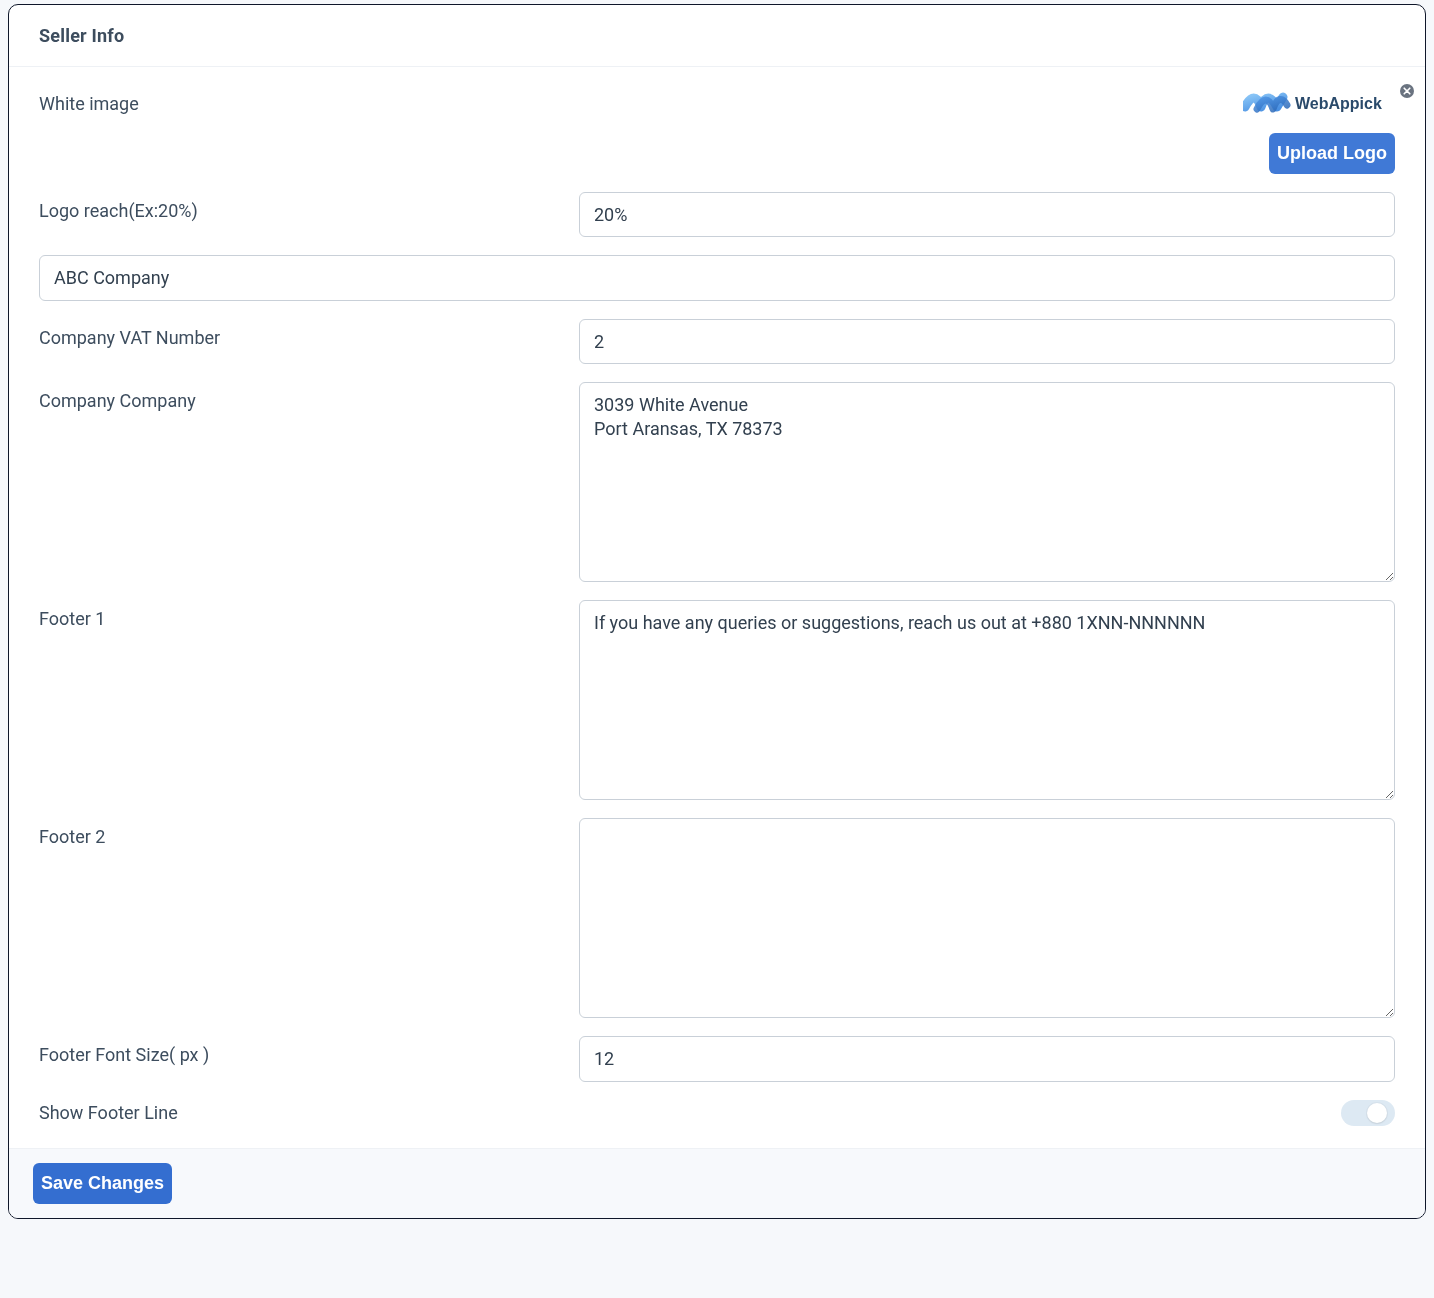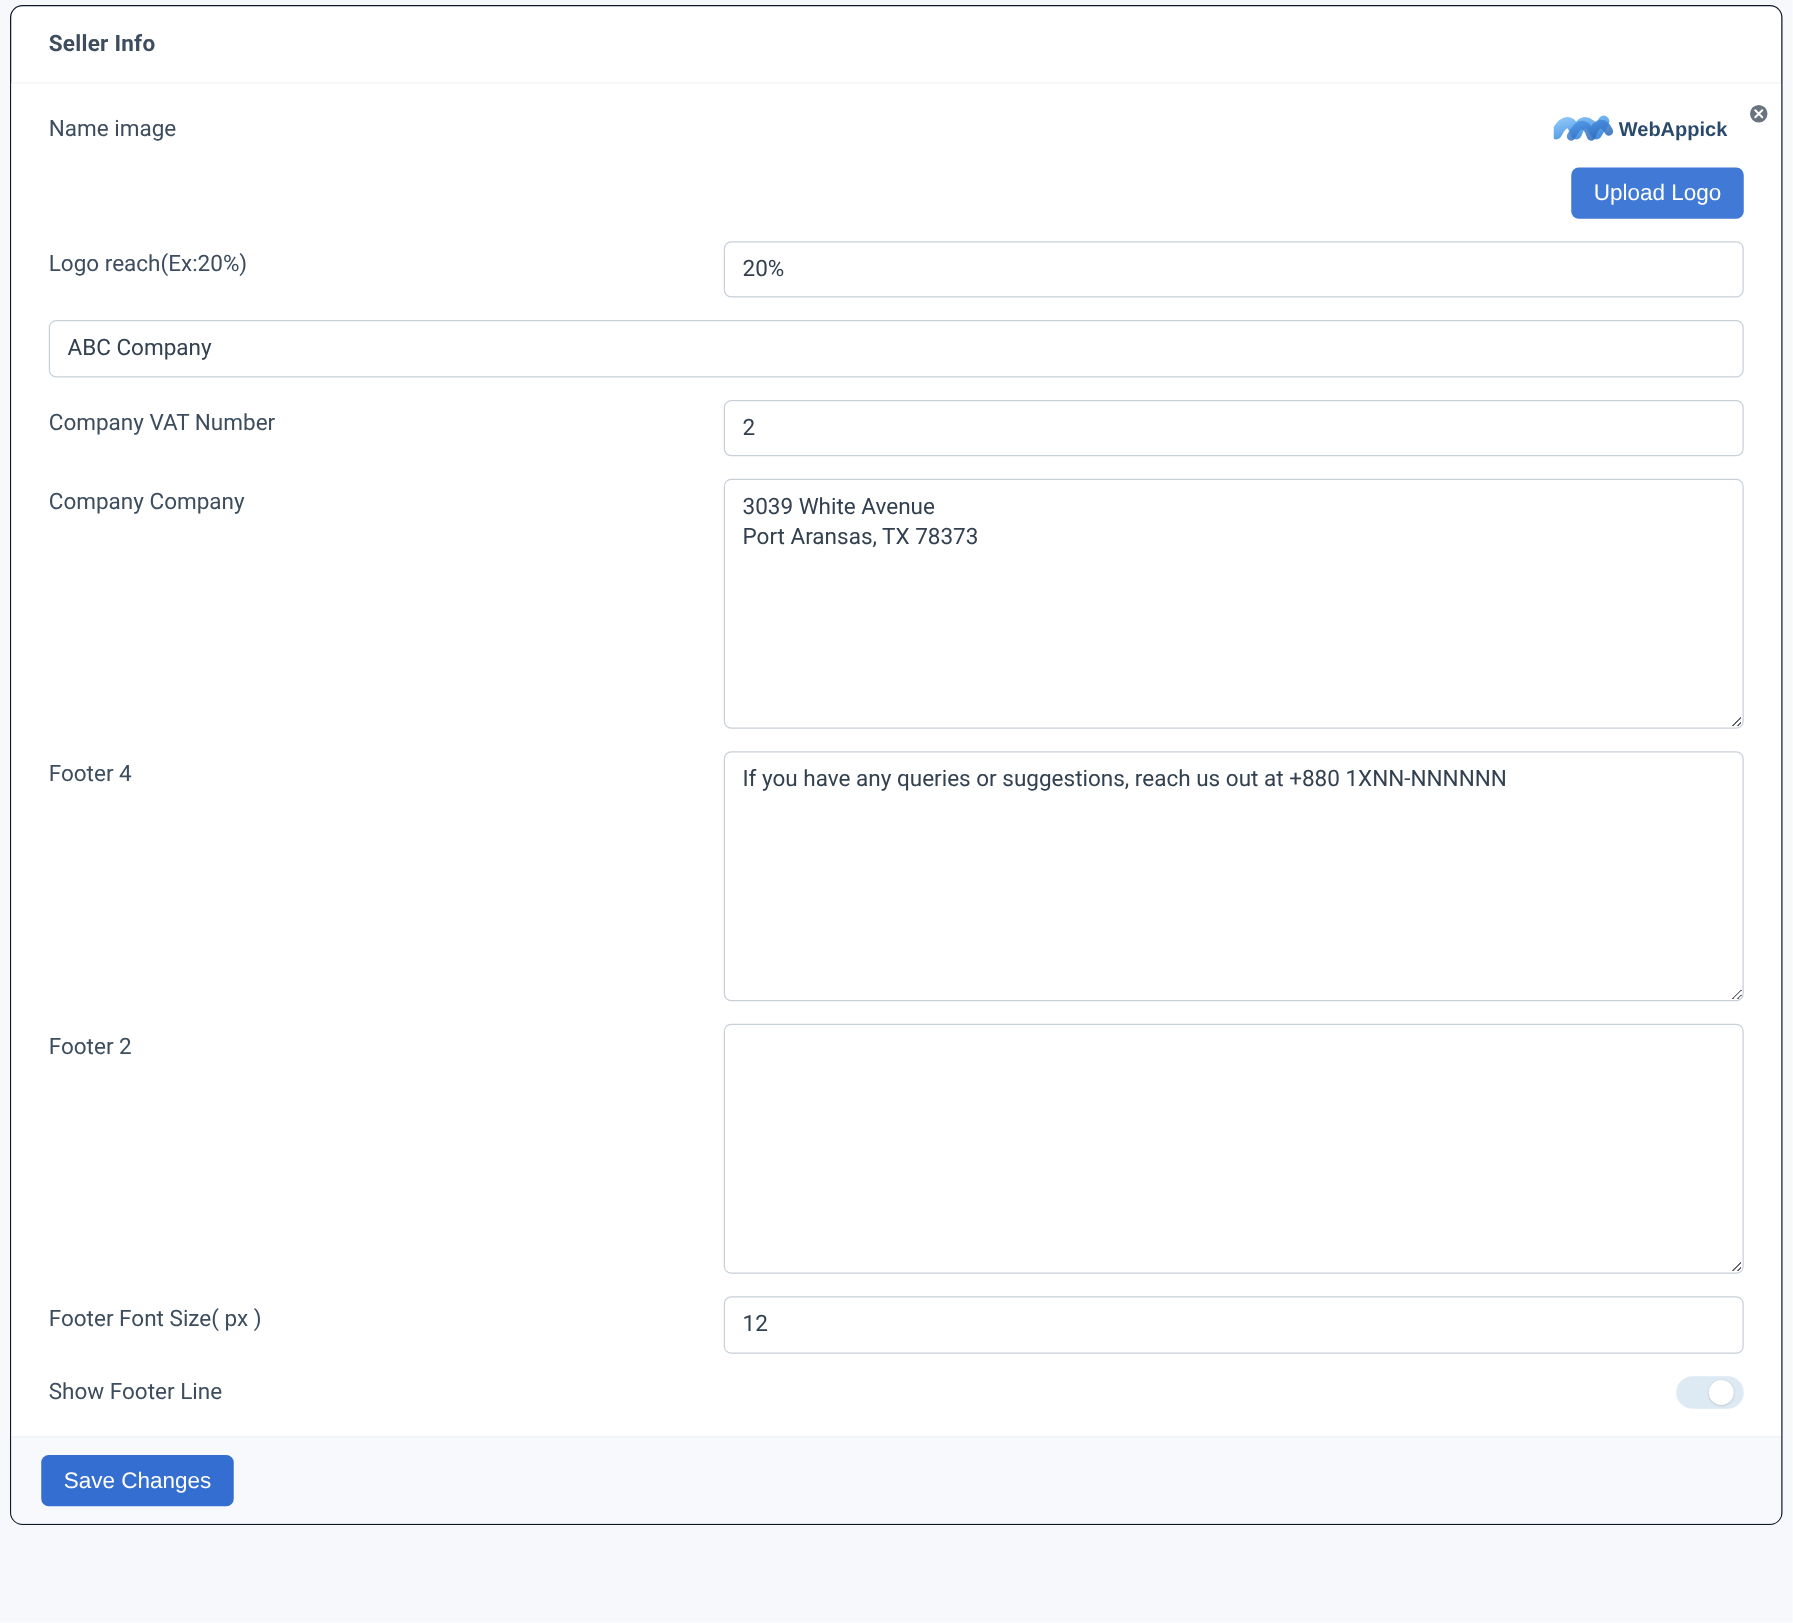--- a/index.html
+++ b/index.html
@@ -80,23 +80,23 @@
     font-family:inherit;
   }
   textarea.form-input{
     min-height:200px;
     resize:vertical;
   }
   .btn{
     display:inline-flex;
     align-items:center;
     justify-content:center;
-    padding:10px 18px;
-    font-size:18px;
-    font-weight:400;
+    padding:10px 8px;
+    font-size:18px;
+    font-weight:700;
     border:none;
     border-radius:var(--radius);
     cursor:pointer;
   }
   .btn-primary{
     background:var(--primary);
     color:#fff;
   }
   .logo-preview{
     position:relative;
@@ -149,21 +149,21 @@
 </head>
 <body>
 
 <div class="card">
   <div class="card-header">
     <h2>Seller Info</h2>
   </div>
   <div class="card-body">
 
     <div class="form-row">
-      <div class="col-label">Name image</div>
+      <div class="col-label">White image</div>
       <div class="col-control">
         <div class="logo-preview">
           <div class="logo-box">
             
             <svg class="logo-svg" width="152" height="30" viewBox="0 0 152 30" aria-hidden="true">
               <defs>
                 <linearGradient id="lg1" x1="0" y1="0" x2="1" y2="1">
                   <stop offset="0%" stop-color="#88c4f6"></stop>
                   <stop offset="100%" stop-color="#4a90e2"></stop>
                 </linearGradient>
@@ -210,21 +210,21 @@
 
     <div class="form-row">
       <div class="col-label">Company Company</div>
       <div class="col-control">
         <textarea class="form-input" rows="6" style="">3039 White Avenue
 Port Aransas, TX 78373</textarea>
       </div>
     </div>
 
     <div class="form-row">
-      <div class="col-label">Footer 4</div>
+      <div class="col-label">Footer 1</div>
       <div class="col-control">
         <textarea class="form-input" rows="6" style="">If you have any queries or suggestions, reach us out at +880 1XNN-NNNNNN</textarea>
       </div>
     </div>
 
     <div class="form-row">
       <div class="col-label">Footer 2</div>
       <div class="col-control">
         <textarea class="form-input" rows="6" style="min-height: 200px;"></textarea>
       </div>

